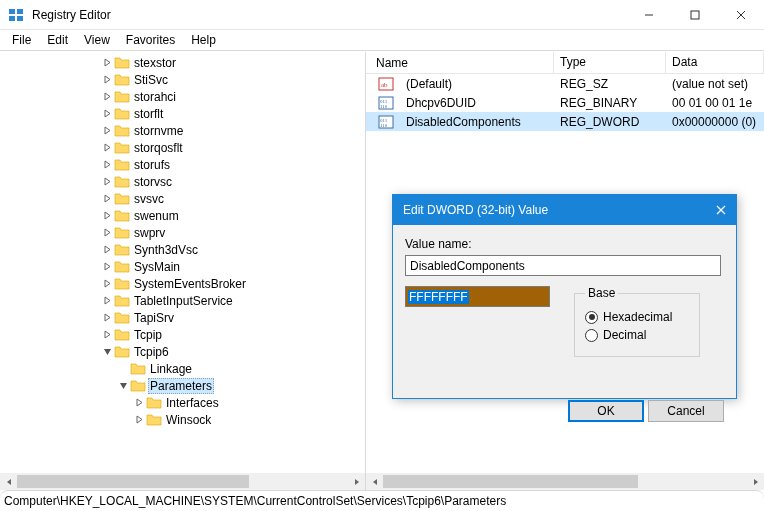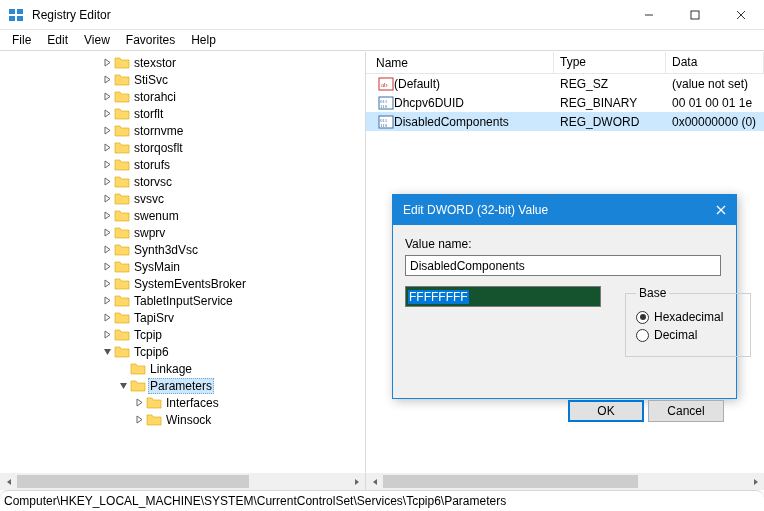--- a/index.html
+++ b/index.html
@@ -128,21 +128,21 @@
     padding: 3px 6px;
     border-right: 1px solid #e7e7e7;
   }
   .list-body { flex:1; overflow:hidden; }
   .list-row {
     display:flex; align-items:center;
     height: 19px;
   }
   .list-row.selected { background:#cce8ff; }
   .list-row .cell { padding: 0 6px; overflow:hidden; text-overflow:ellipsis; white-space:nowrap; }
-  .val-icon { width:16px; height:16px; margin: 0 0 0 6px; display:inline-flex; align-items:center; justify-content:center; }
+  .val-icon { width:16px; height:16px; margin: 0 12px 0 6px; display:inline-flex; align-items:center; justify-content:center; }
   .col-name { width: 188px; display:flex; align-items:center; }
   .col-type { width: 112px; }
   .col-data { flex: 1; }
   
   .statusbar {
     height: 21px;
     border-top: 1px solid #d9d9d9;
     display:flex; align-items:center;
     padding: 0 4px;
     font-size: 12px;
@@ -205,21 +205,21 @@
     background: #e1e1e1;
     border: 1px solid #adadad;
     font-family: inherit; font-size:12px;
   }
   .dialog button.default {
     border: 2px solid #0078d7;
     background:#e1e1e1;
   }
   
   .value-data-wrap {
-    border:1px solid #7a7a7a; width:196px; height:21px; background:#14532d;
+    border:1px solid #7a7a7a; width:145px; height:21px; background:#a16207;
     display:flex; align-items:center; padding: 0 2px;
   }
   .value-data-wrap span { background:#0078d7; color:#fff; padding:0 1px; font-size:12px; }
 </style>
 </head>
 <body>
 
 <div class="titlebar">
   <span class="app-icon">
     <svg viewBox="0 0 16 16">

